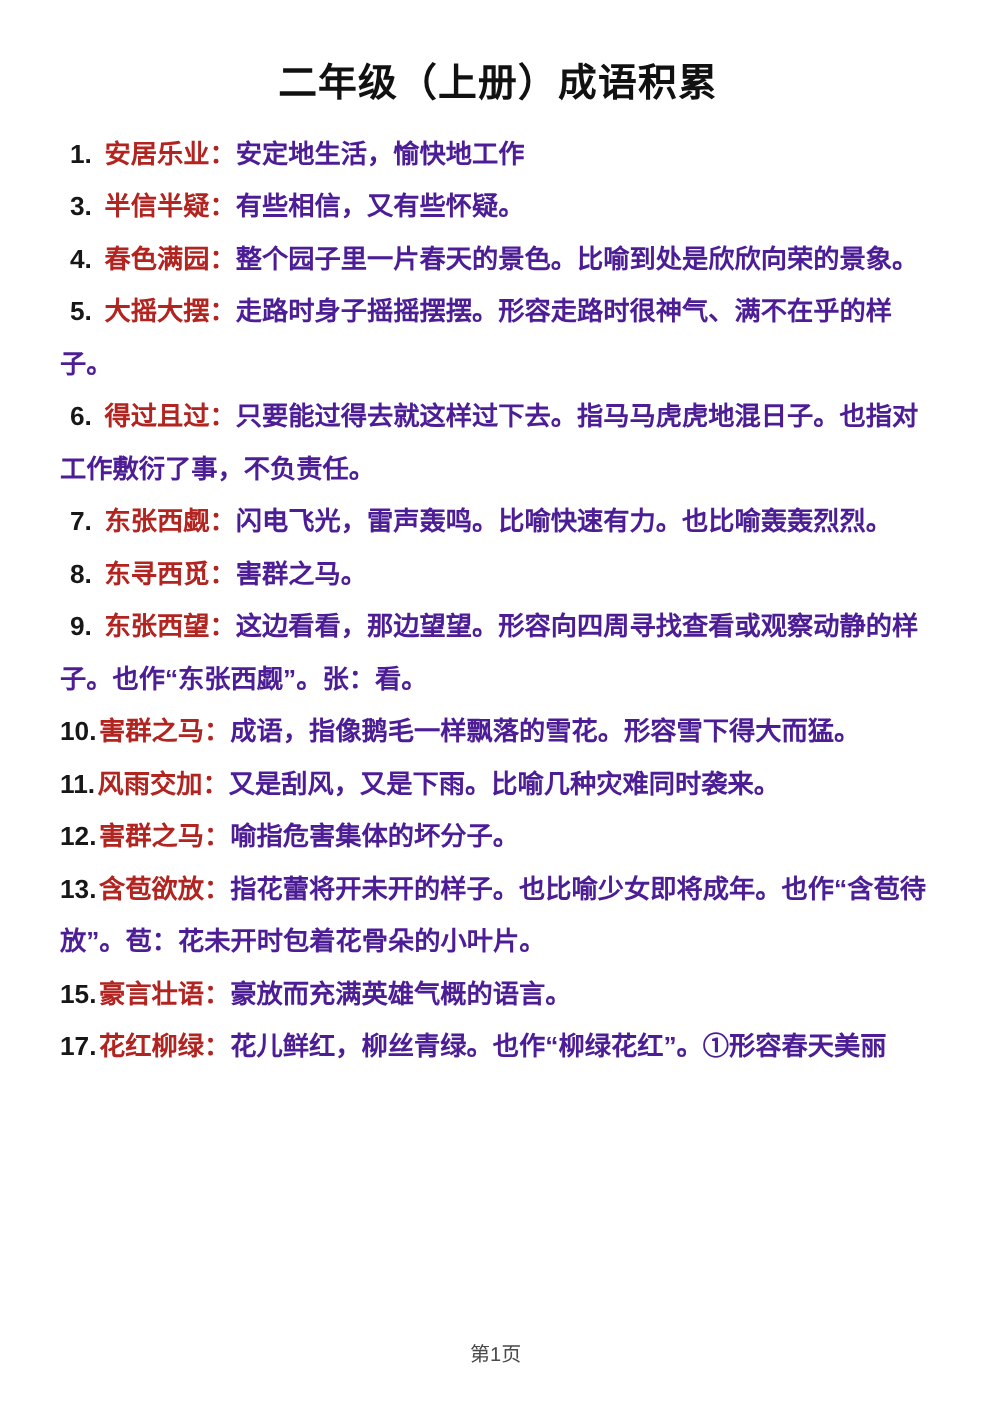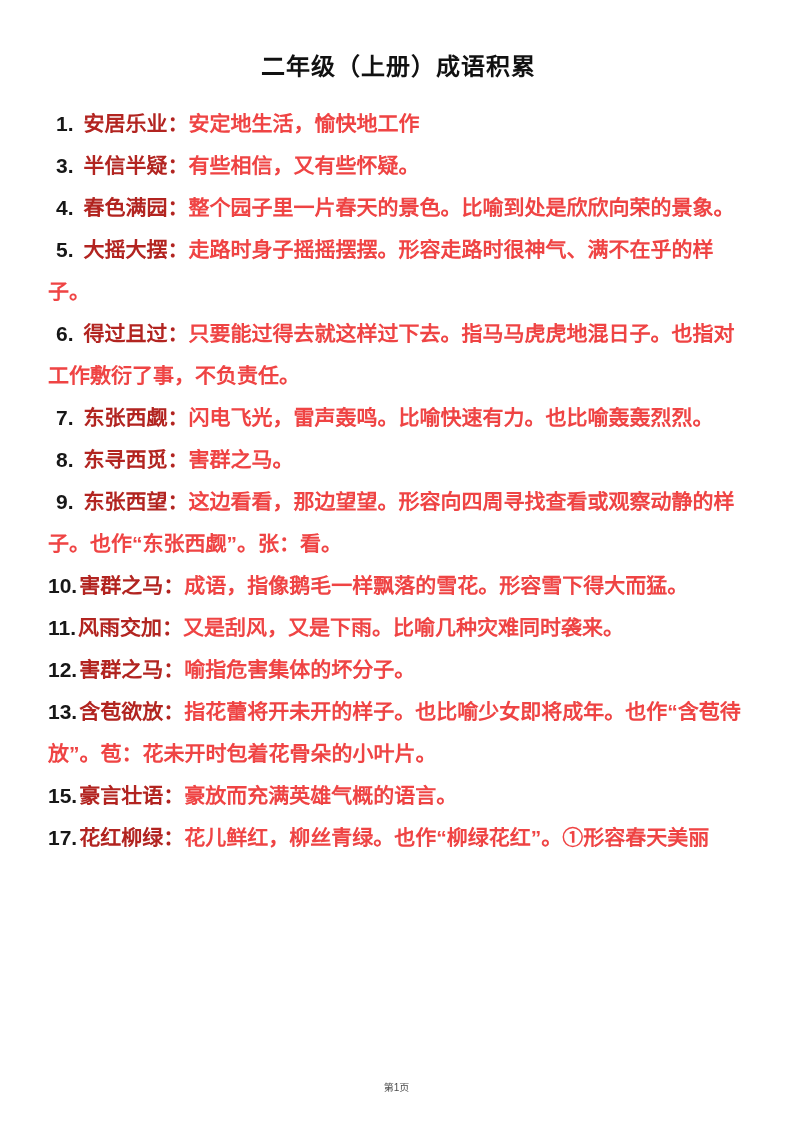--- a/index.html
+++ b/index.html
@@ -14,21 +14,21 @@
     background: #ffffff;
     overflow: hidden;
     font-family: "Liberation Sans", sans-serif;
     box-sizing: border-box;
   }
   .content {
     padding: 50px 44px 0 48px;
   }
   .title {
     margin: 0 0 19px 0;
-    font-size: 24px;
+    font-size: 31px;
     font-weight: 700;
     text-align: center;
     color: #111111;
     letter-spacing: 1px;
     line-height: 34px;
   }
   .items p.item {
     margin: 0;
     font-size: 21px;
     line-height: 42px;
@@ -45,29 +45,29 @@
     padding-left: 8px;
     padding-right: 10px;
   }
   .item .num.double {
     padding-right: 2px;
   }
   .item .idiom {
     color: var(--idiom-red, #b22420);
   }
   .item .desc {
-    color: #ef4444;
+    color: #4c1d95;
   }
   .footer {
     position: absolute;
     left: 0;
     right: 0;
     bottom: 28px;
     text-align: center;
-    font-size: 10px;
+    font-size: 16px;
     font-weight: 400;
     color: #4a4a4a;
   }
 </style>
 </head>
 <body>
 
 <div class="page">
   <div class="content">
     <h1 class="title">二年级（上册）成语积累</h1>

